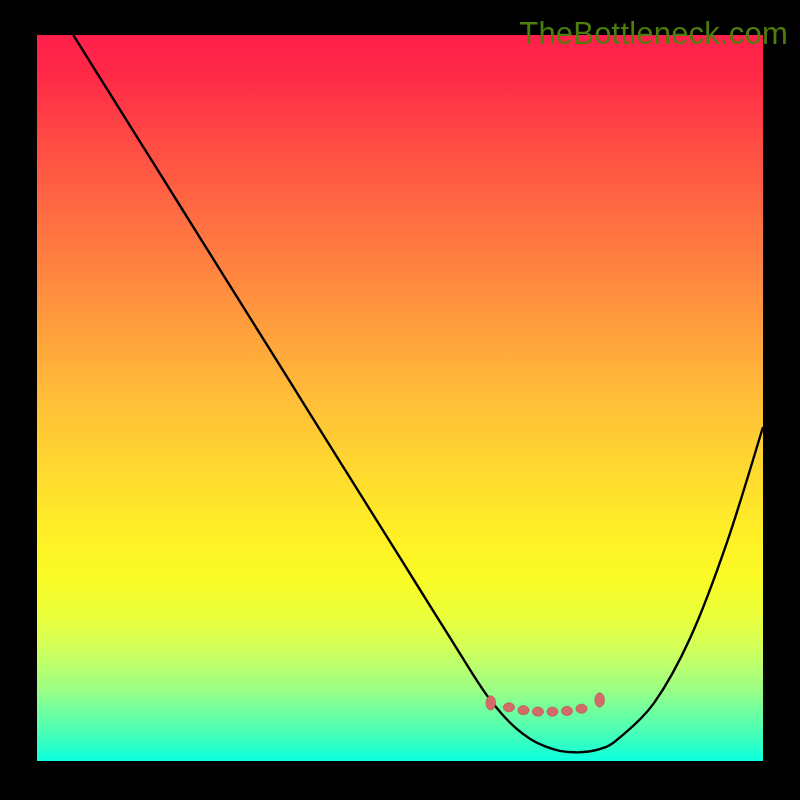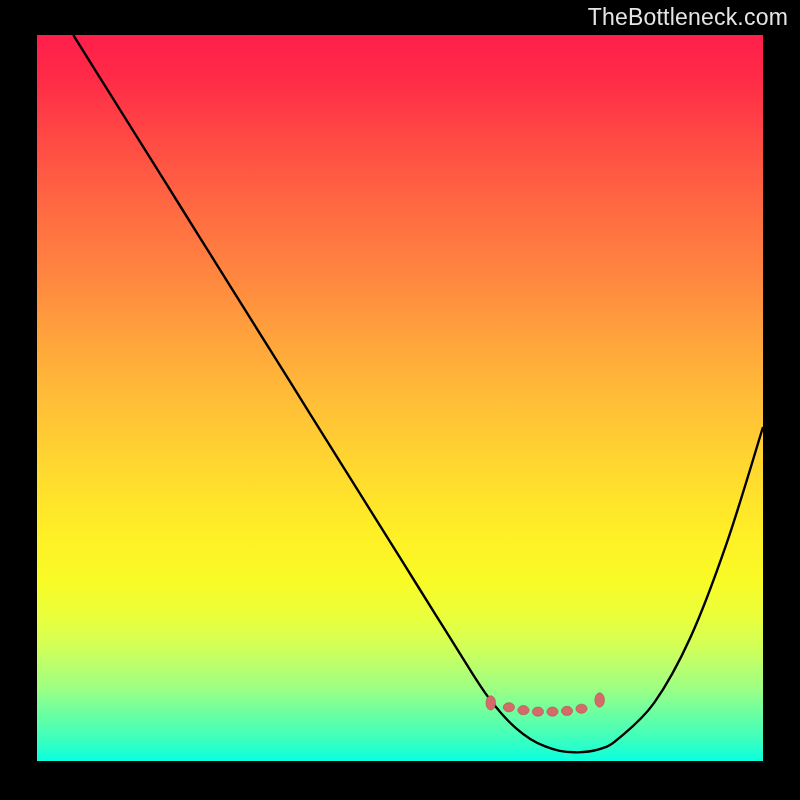--- a/index.html
+++ b/index.html
@@ -12,24 +12,24 @@
     font-family: Arial, Helvetica, sans-serif;
   }
   .frame {
     position: relative;
     width: 800px;
     height: 800px;
     background: #000;
   }
   .watermark {
     position: absolute;
-    top: 4px;
+    top: 16px;
     right: 12px;
-    color: #e5e5e5;
-    font-size: 23px;
+    color: #4d7c0f;
+    font-size: 31px;
     font-weight: 400;
     letter-spacing: 0.2px;
     z-index: 10;
   }
   .plot-area {
     position: absolute;
     left: 37px;
     top: 35px;
     width: 726px;
     height: 726px;

